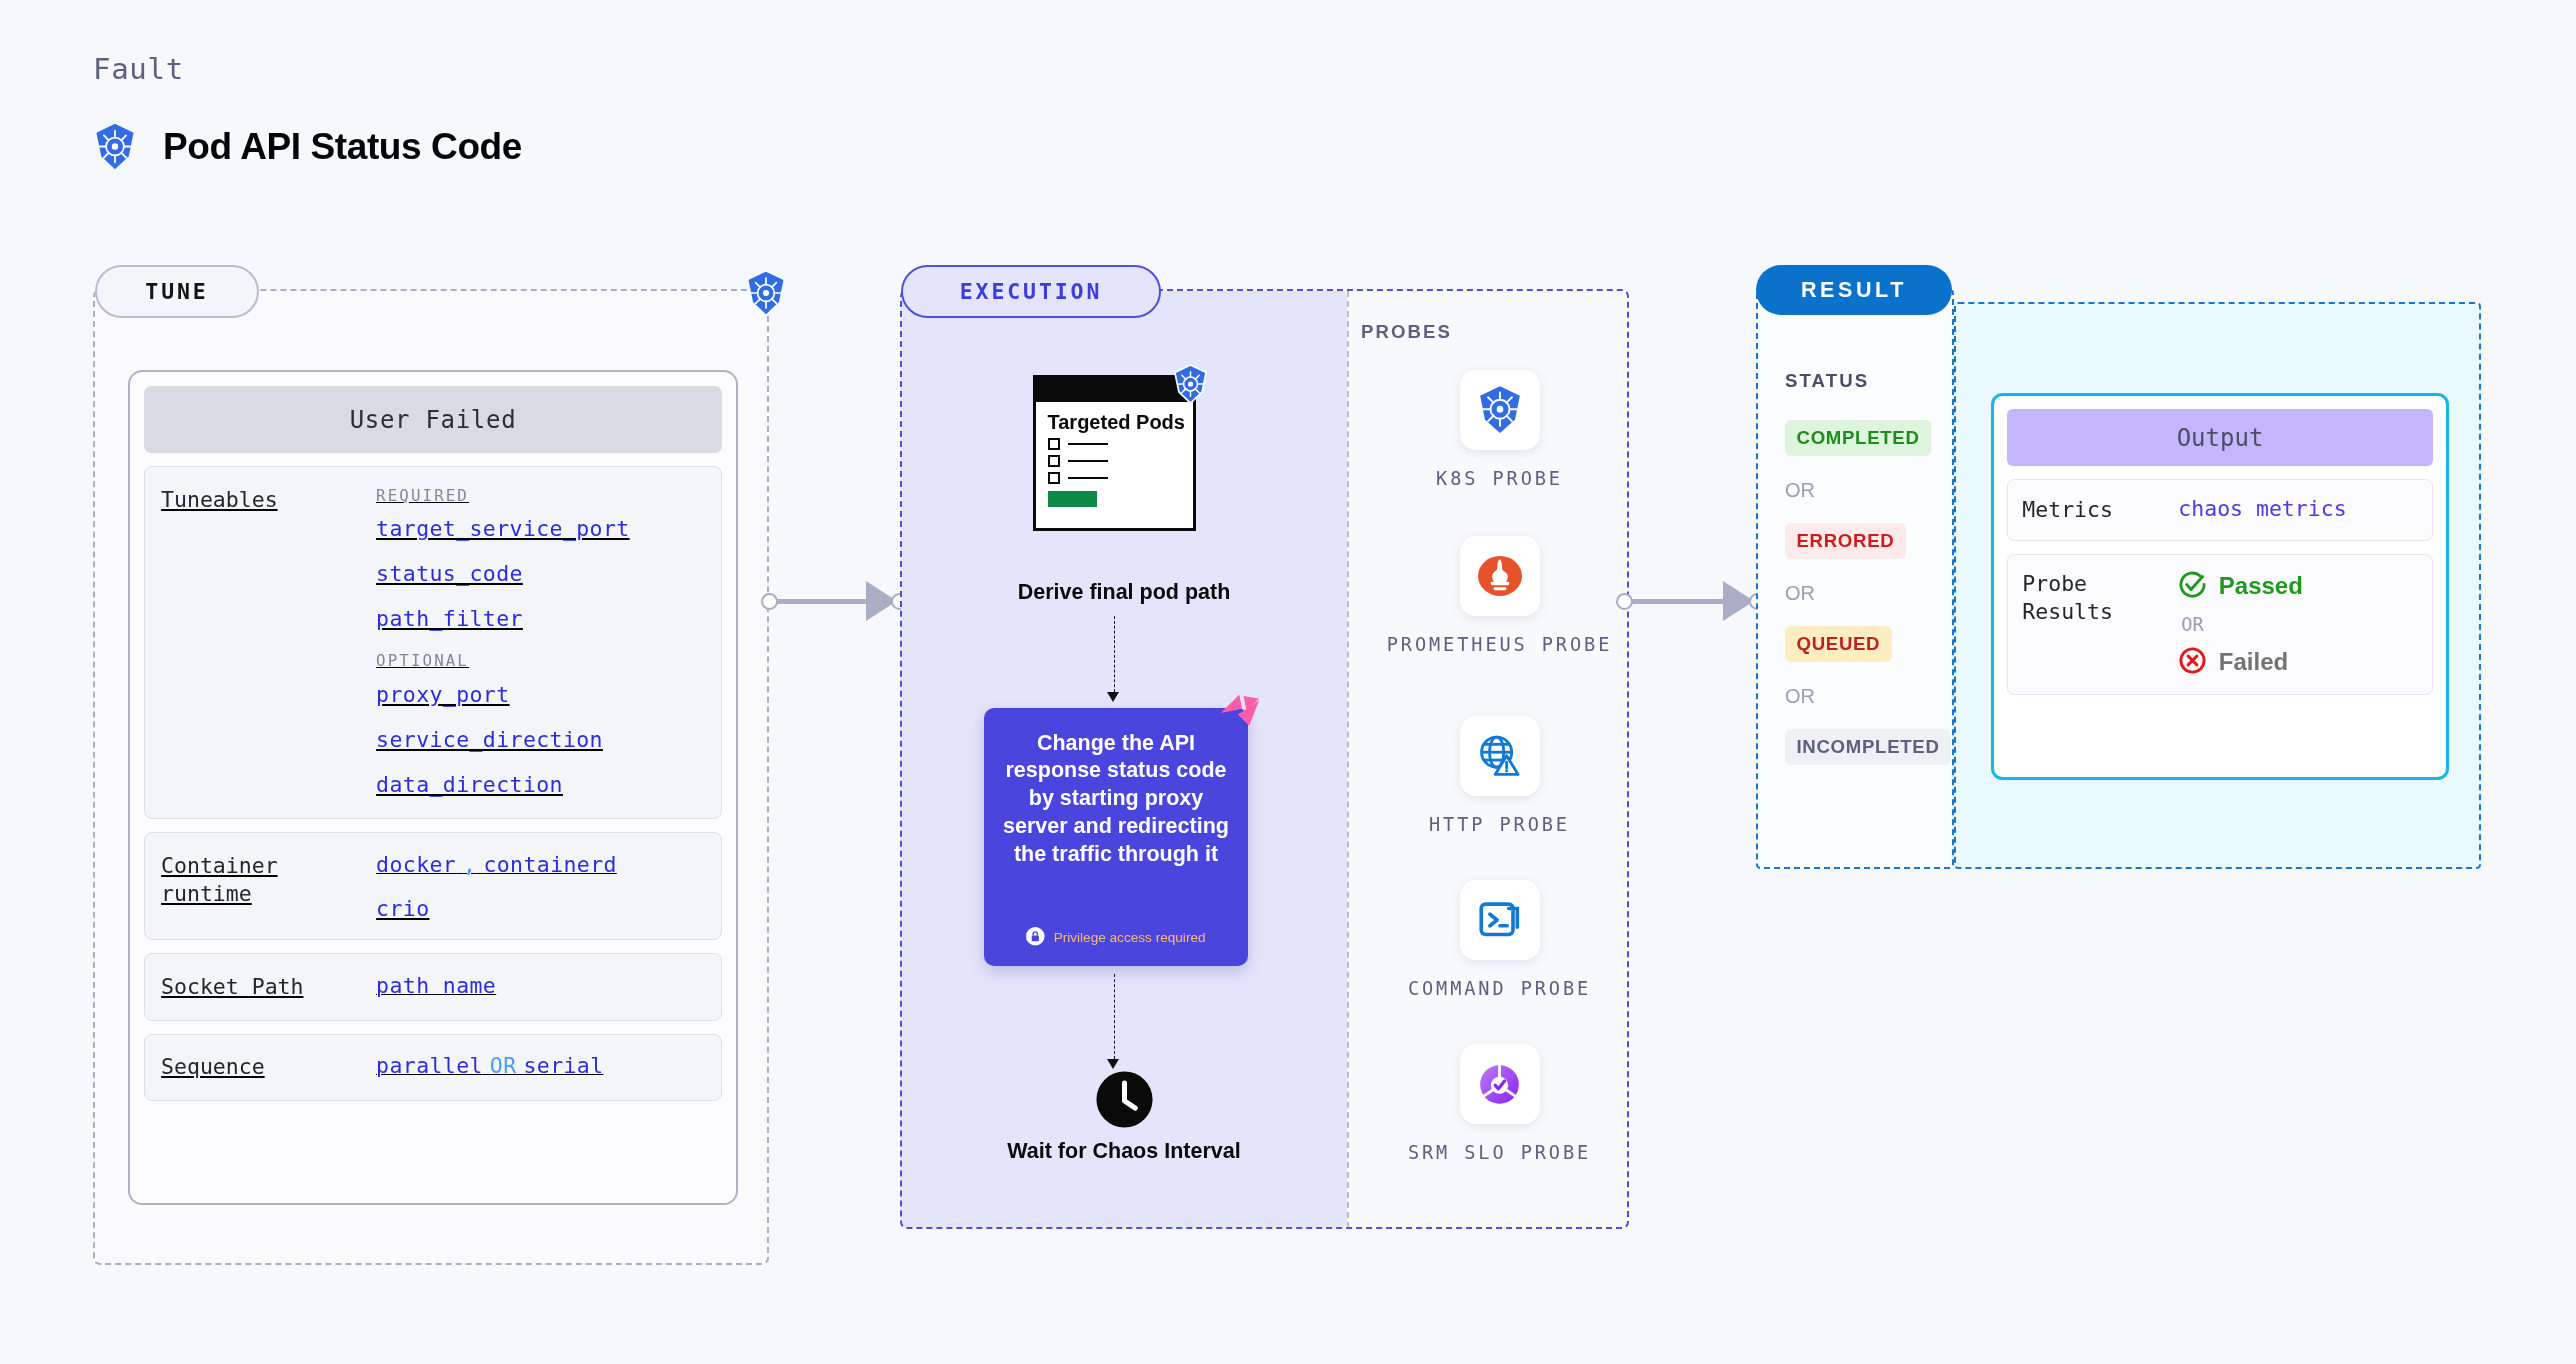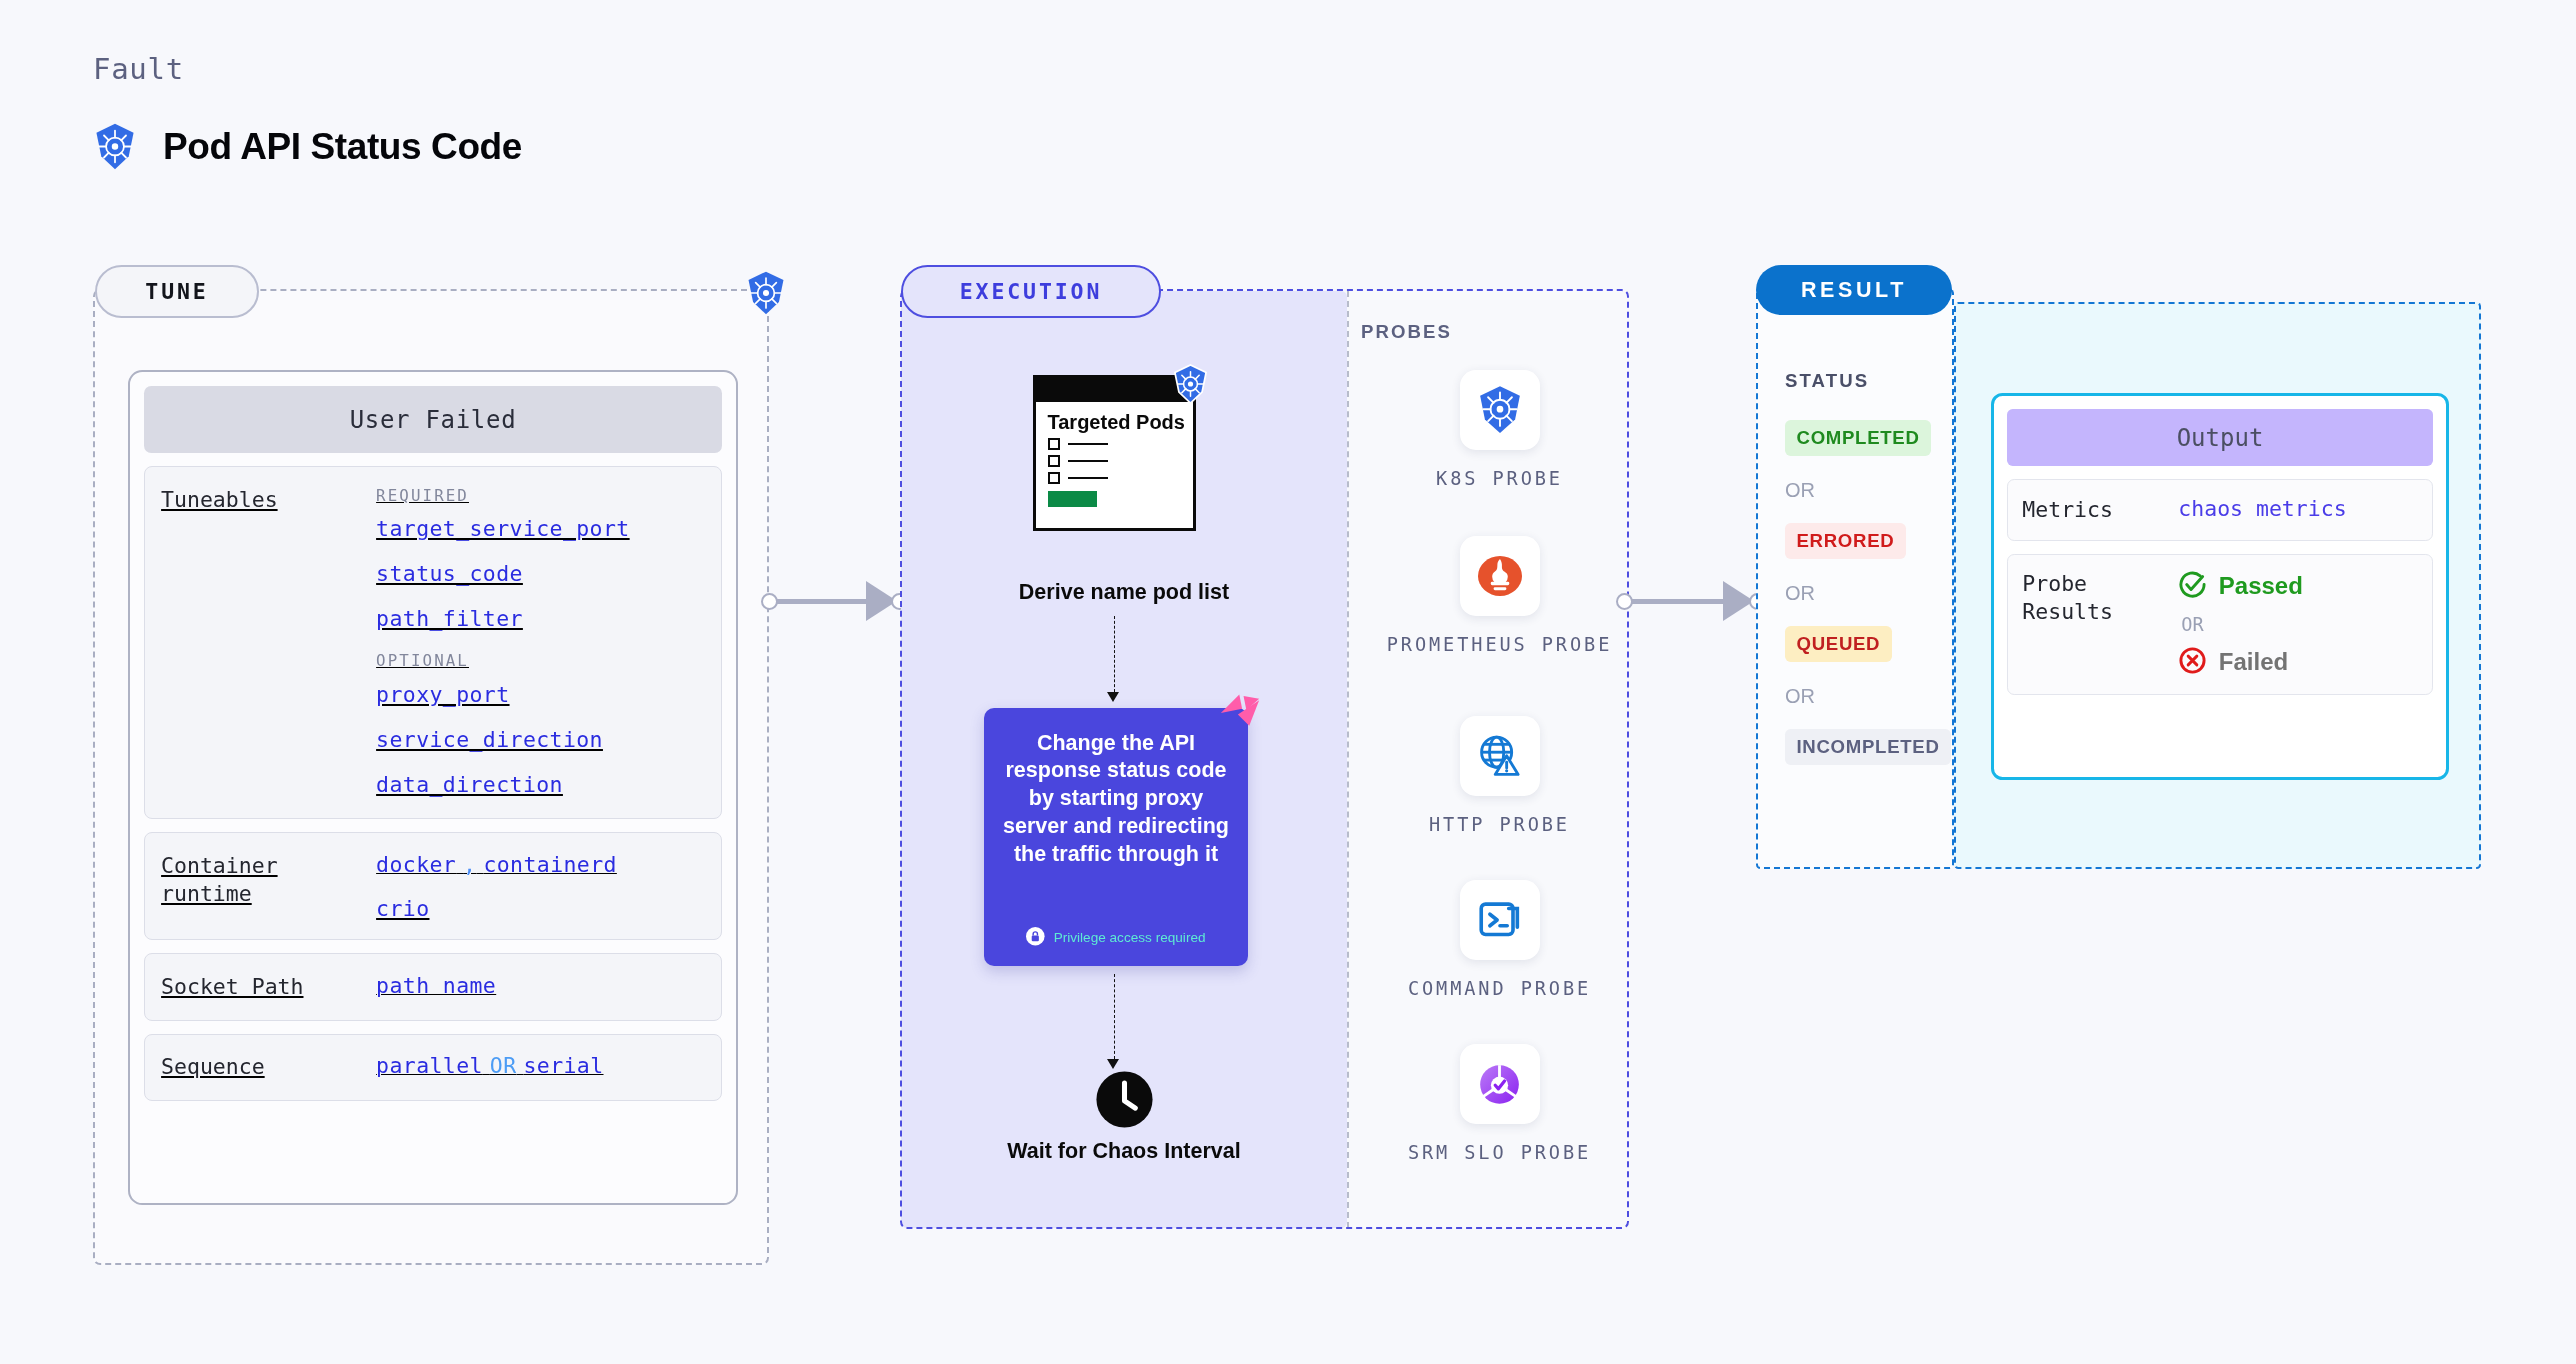--- a/index.html
+++ b/index.html
@@ -268,21 +268,21 @@
     font-size: 21.5px;
     line-height: 1.30;
     text-align: center;
   }
   #privilege-row {
     display: flex; align-items: center; gap: 8.6px;
     margin-bottom: 4.3px;
   }
   #privilege-text {
     font-family: "Liberation Sans", sans-serif;
-    color: #5eead4;
+    color: #fdba74;
     font-size: 13.6px;
   }
   #harness-ribbon { position: absolute; left: 1218px; top: 693px; width: 44px; height: 40px; }
 
   #clock-icon { position: absolute; left: 1095px; top: 1070px; width: 59px; height: 59px; }
   #wait-label {
     position: absolute;
     left: 944px; top: 1138px;
     width: 360px;
     text-align: center;
@@ -528,21 +528,21 @@
         <line x1="32" y1="46" x2="32" y2="55"></line>
       <line x1="11" y1="34" x2="20" y2="34"></line>
         <line x1="44" y1="34" x2="53" y2="34"></line>
       <line x1="17" y1="19" x2="24" y2="26"></line>
         <line x1="40" y1="42" x2="47" y2="49"></line>
       <line x1="47" y1="19" x2="40" y2="26"></line>
         <line x1="24" y1="42" x2="17" y2="49"></line>
     </g>
   </svg>
 </span>
-<div id="derive-label">Derive name pod list</div>
+<div id="derive-label">Derive final pod path</div>
 
 <div class="arrow-v" style="left:1114px; top:616px; height:76px;"></div>
 <div class="arrow-head-down" style="left:1107px; top:692px;"></div>
 
 <div id="action-card">
   <div id="action-text">Change the API response status code by starting proxy server and redirecting the traffic through it</div>
   <div id="privilege-row">
     <span>
       <svg width="18.6" height="18.6" viewBox="0 0 26 26">
         <circle cx="13" cy="13" r="13" fill="#ffffff"></circle>

